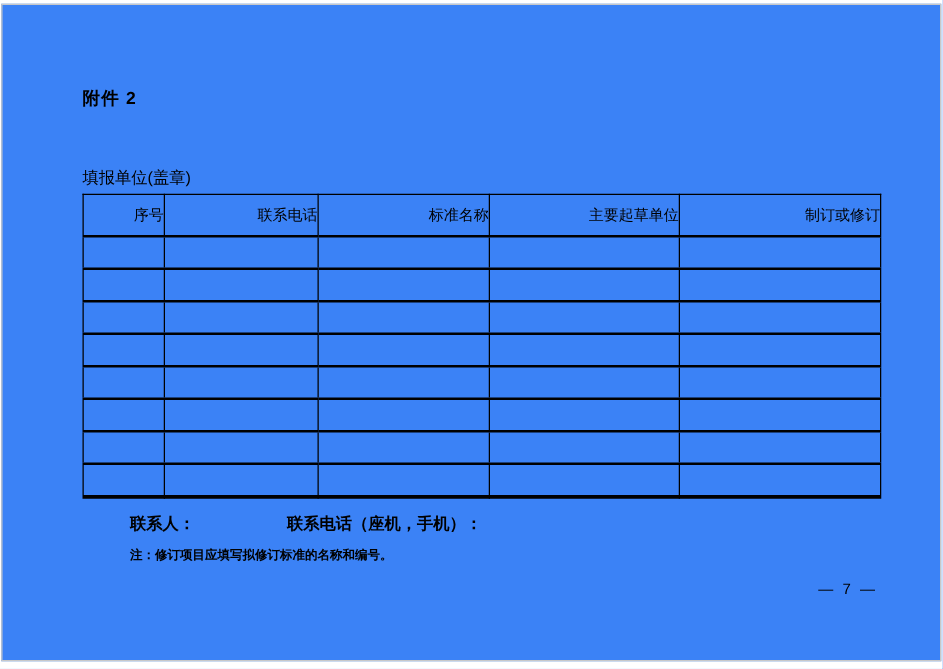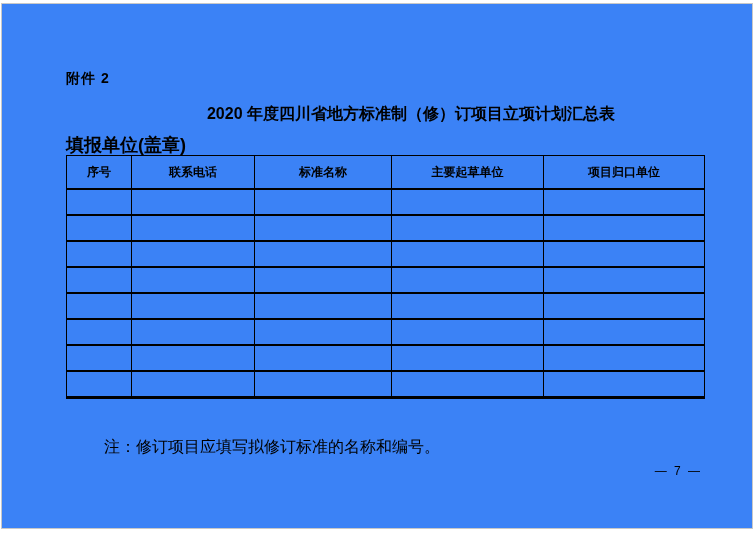--- a/index.html
+++ b/index.html
@@ -35,43 +35,43 @@
     right: 0;
     top: 100px;
     text-align: center;
     font-size: 16px;
     font-weight: bold;
   }
   .form-unit {
     position: absolute;
     left: 64px;
     top: 129px;
-    font-size: 18px;
-    font-weight: bold;
+    font-size: 13px;
+    font-weight: normal;
   }
   table.summary {
     position: absolute;
     left: 64px;
     top: 151px;
     border-collapse: collapse;
     table-layout: fixed;
     border: 1px solid #000;
     border-bottom: 3px solid #000;
   }
   table.summary th, table.summary td {
     border: 1px solid #000;
     border-bottom: 2px solid #000;
     padding: 0;
     overflow: hidden;
   }
   table.summary th {
     height: 32px;
     font-size: 12px;
-    font-weight: bold;
-    text-align: center;
+    font-weight: normal;
+    text-align: right;
     vertical-align: middle;
   }
   table.summary td {
     height: 24px;
     font-size: 12px;
   }
   .contact-row {
     position: absolute;
     left: 102px;
     top: 406px;
@@ -79,59 +79,58 @@
     font-weight: bold;
     white-space: nowrap;
   }
   .contact-row .phone {
     margin-left: 70px;
   }
   .note {
     position: absolute;
     left: 102px;
     top: 433px;
-    font-size: 16px;
-    font-weight: normal;
+    font-size: 10px;
+    font-weight: bold;
     white-space: nowrap;
     text-align: right;
   }
   .pagenum {
     position: absolute;
     right: 50px;
     top: 460px;
     font-size: 12px;
     letter-spacing: 2px;
   }
 </style>
 </head>
 <body>
 
 <div class="page">
 
   <div class="attachment">附件 2</div>
 
-  <div class="title">2020 年度四川省地方标准制（修）订项目立项计划汇总表</div>
 
   <div class="form-unit">填报单位(盖章)</div>
 
   <table class="summary">
     <colgroup>
       <col style="width:65px">
       <col style="width:123px">
       <col style="width:137px">
       <col style="width:152px">
       <col style="width:161px">
     </colgroup>
     <thead>
       <tr>
           <th>序号</th>
           <th>联系电话</th>
           <th>标准名称</th>
           <th>主要起草单位</th>
-          <th>项目归口单位</th>
+          <th>制订或修订</th>
         </tr>
     </thead>
     <tbody>
         <tr>
           <td></td>
           <td></td>
           <td></td>
           <td></td>
           <td></td>
         </tr>
@@ -180,18 +179,22 @@
         <tr>
           <td></td>
           <td></td>
           <td></td>
           <td></td>
           <td></td>
         </tr>
       </tbody>
   </table>
 
+  <div class="contact-row">
+    <span>联系人：</span>
+    <span class="phone">联系电话（座机，手机）：</span>
+  </div>
 
   <div class="note">注：修订项目应填写拟修订标准的名称和编号。</div>
 
   <div class="pagenum">— 7 —</div>
 
 </div>
 
 </body></html>

